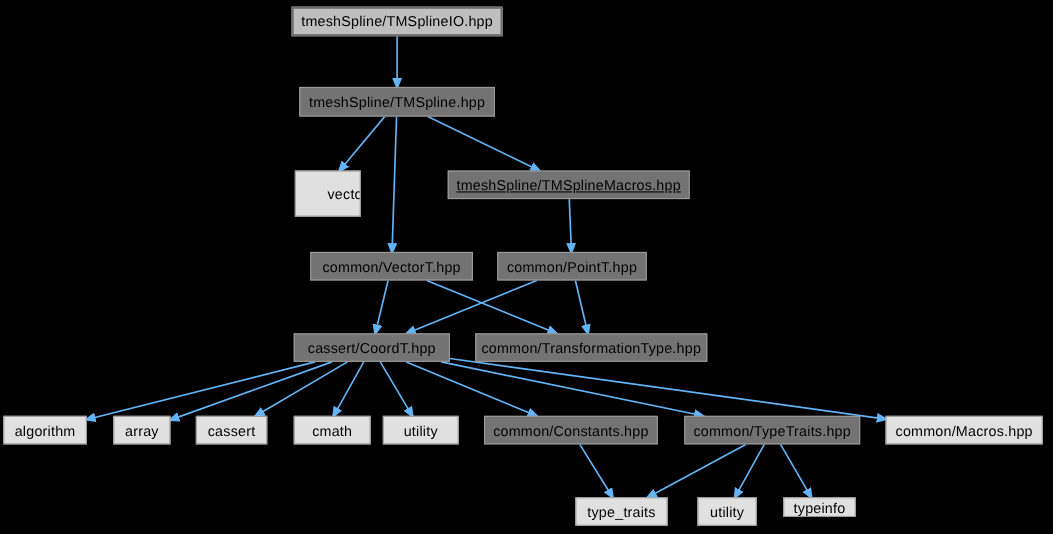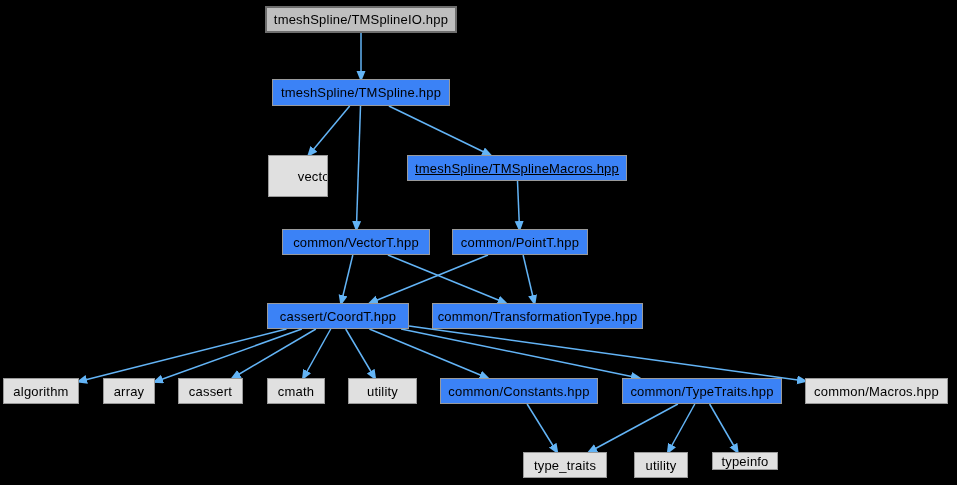--- a/index.html
+++ b/index.html
@@ -12,21 +12,21 @@
   }
   #edge-layer { position: absolute; left: 0; top: 0; width: 957px; height: 485px; }
   .node {
     position: absolute;
     box-sizing: border-box;
     display: flex; align-items: center; justify-content: center;
     font-size: 13px; color: #000;
     white-space: nowrap; overflow: hidden;
     letter-spacing: 0.2px;
   }
-  .node.white { background: #3b82f6; border: 1.6px solid #9a9a9a; }
+  .node.white { background: #737373; border: 1.6px solid #9a9a9a; }
   .node.leaf  { background: #e0e0e0; border: 1.6px solid #9a9a9a; }
   .node.root  { background: #bfbfbf; border: 2px solid #6e6e6e; }
 </style>
 </head>
 <body>
 
 <div id="canvas">
   <svg id="edge-layer" width="957" height="485" viewBox="0 0 957 485" xmlns="http://www.w3.org/2000/svg">
     <defs>
       <marker id="arrowhead" markerUnits="userSpaceOnUse" markerWidth="12" markerHeight="10" refX="8" refY="4.5" orient="auto">
@@ -62,21 +62,21 @@
       <div class="node white" style="left: 272px; top: 79px; width: 178px; height: 27px;">tmeshSpline/TMSpline.hpp</div>
       <div class="node leaf" style="left: 268px; top: 155px; width: 60px; height: 42px; padding-left: 36px;">vector</div>
       <div class="node white" style="left: 407px; top: 155px; width: 220px; height: 26px; text-decoration: underline;">tmeshSpline/TMSplineMacros.hpp</div>
       <div class="node white" style="left: 282px; top: 229px; width: 148px; height: 26px;">common/VectorT.hpp</div>
       <div class="node white" style="left: 452px; top: 229px; width: 136px; height: 26px;">common/PointT.hpp</div>
       <div class="node white" style="left: 267px; top: 303px; width: 142px; height: 26px;">cassert/CoordT.hpp</div>
       <div class="node white" style="left: 432px; top: 303px; width: 211px; height: 26px;">common/TransformationType.hpp</div>
       <div class="node leaf" style="left: 3px; top: 378px; width: 76px; height: 26px;">algorithm</div>
       <div class="node leaf" style="left: 103px; top: 378px; width: 52px; height: 26px;">array</div>
       <div class="node leaf" style="left: 178px; top: 378px; width: 65px; height: 26px;">cassert</div>
-      <div class="node leaf" style="left: 267px; top: 378px; width: 58px; height: 26px;">cmath</div>
+      <div class="node leaf" style="left: 267px; top: 378px; width: 70px; height: 26px;">cmath</div>
       <div class="node leaf" style="left: 348px; top: 378px; width: 69px; height: 26px;">utility</div>
       <div class="node white" style="left: 440px; top: 378px; width: 158px; height: 26px;">common/Constants.hpp</div>
       <div class="node white" style="left: 622px; top: 378px; width: 160px; height: 26px;">common/TypeTraits.hpp</div>
       <div class="node leaf" style="left: 805px; top: 378px; width: 143px; height: 26px;">common/Macros.hpp</div>
       <div class="node leaf" style="left: 523px; top: 452px; width: 84px; height: 26px;">type_traits</div>
       <div class="node leaf" style="left: 634px; top: 452px; width: 54px; height: 26px;">utility</div>
       <div class="node leaf" style="left: 712px; top: 452px; width: 66px; height: 18px;">typeinfo</div>
     </div>
 </div>
 

